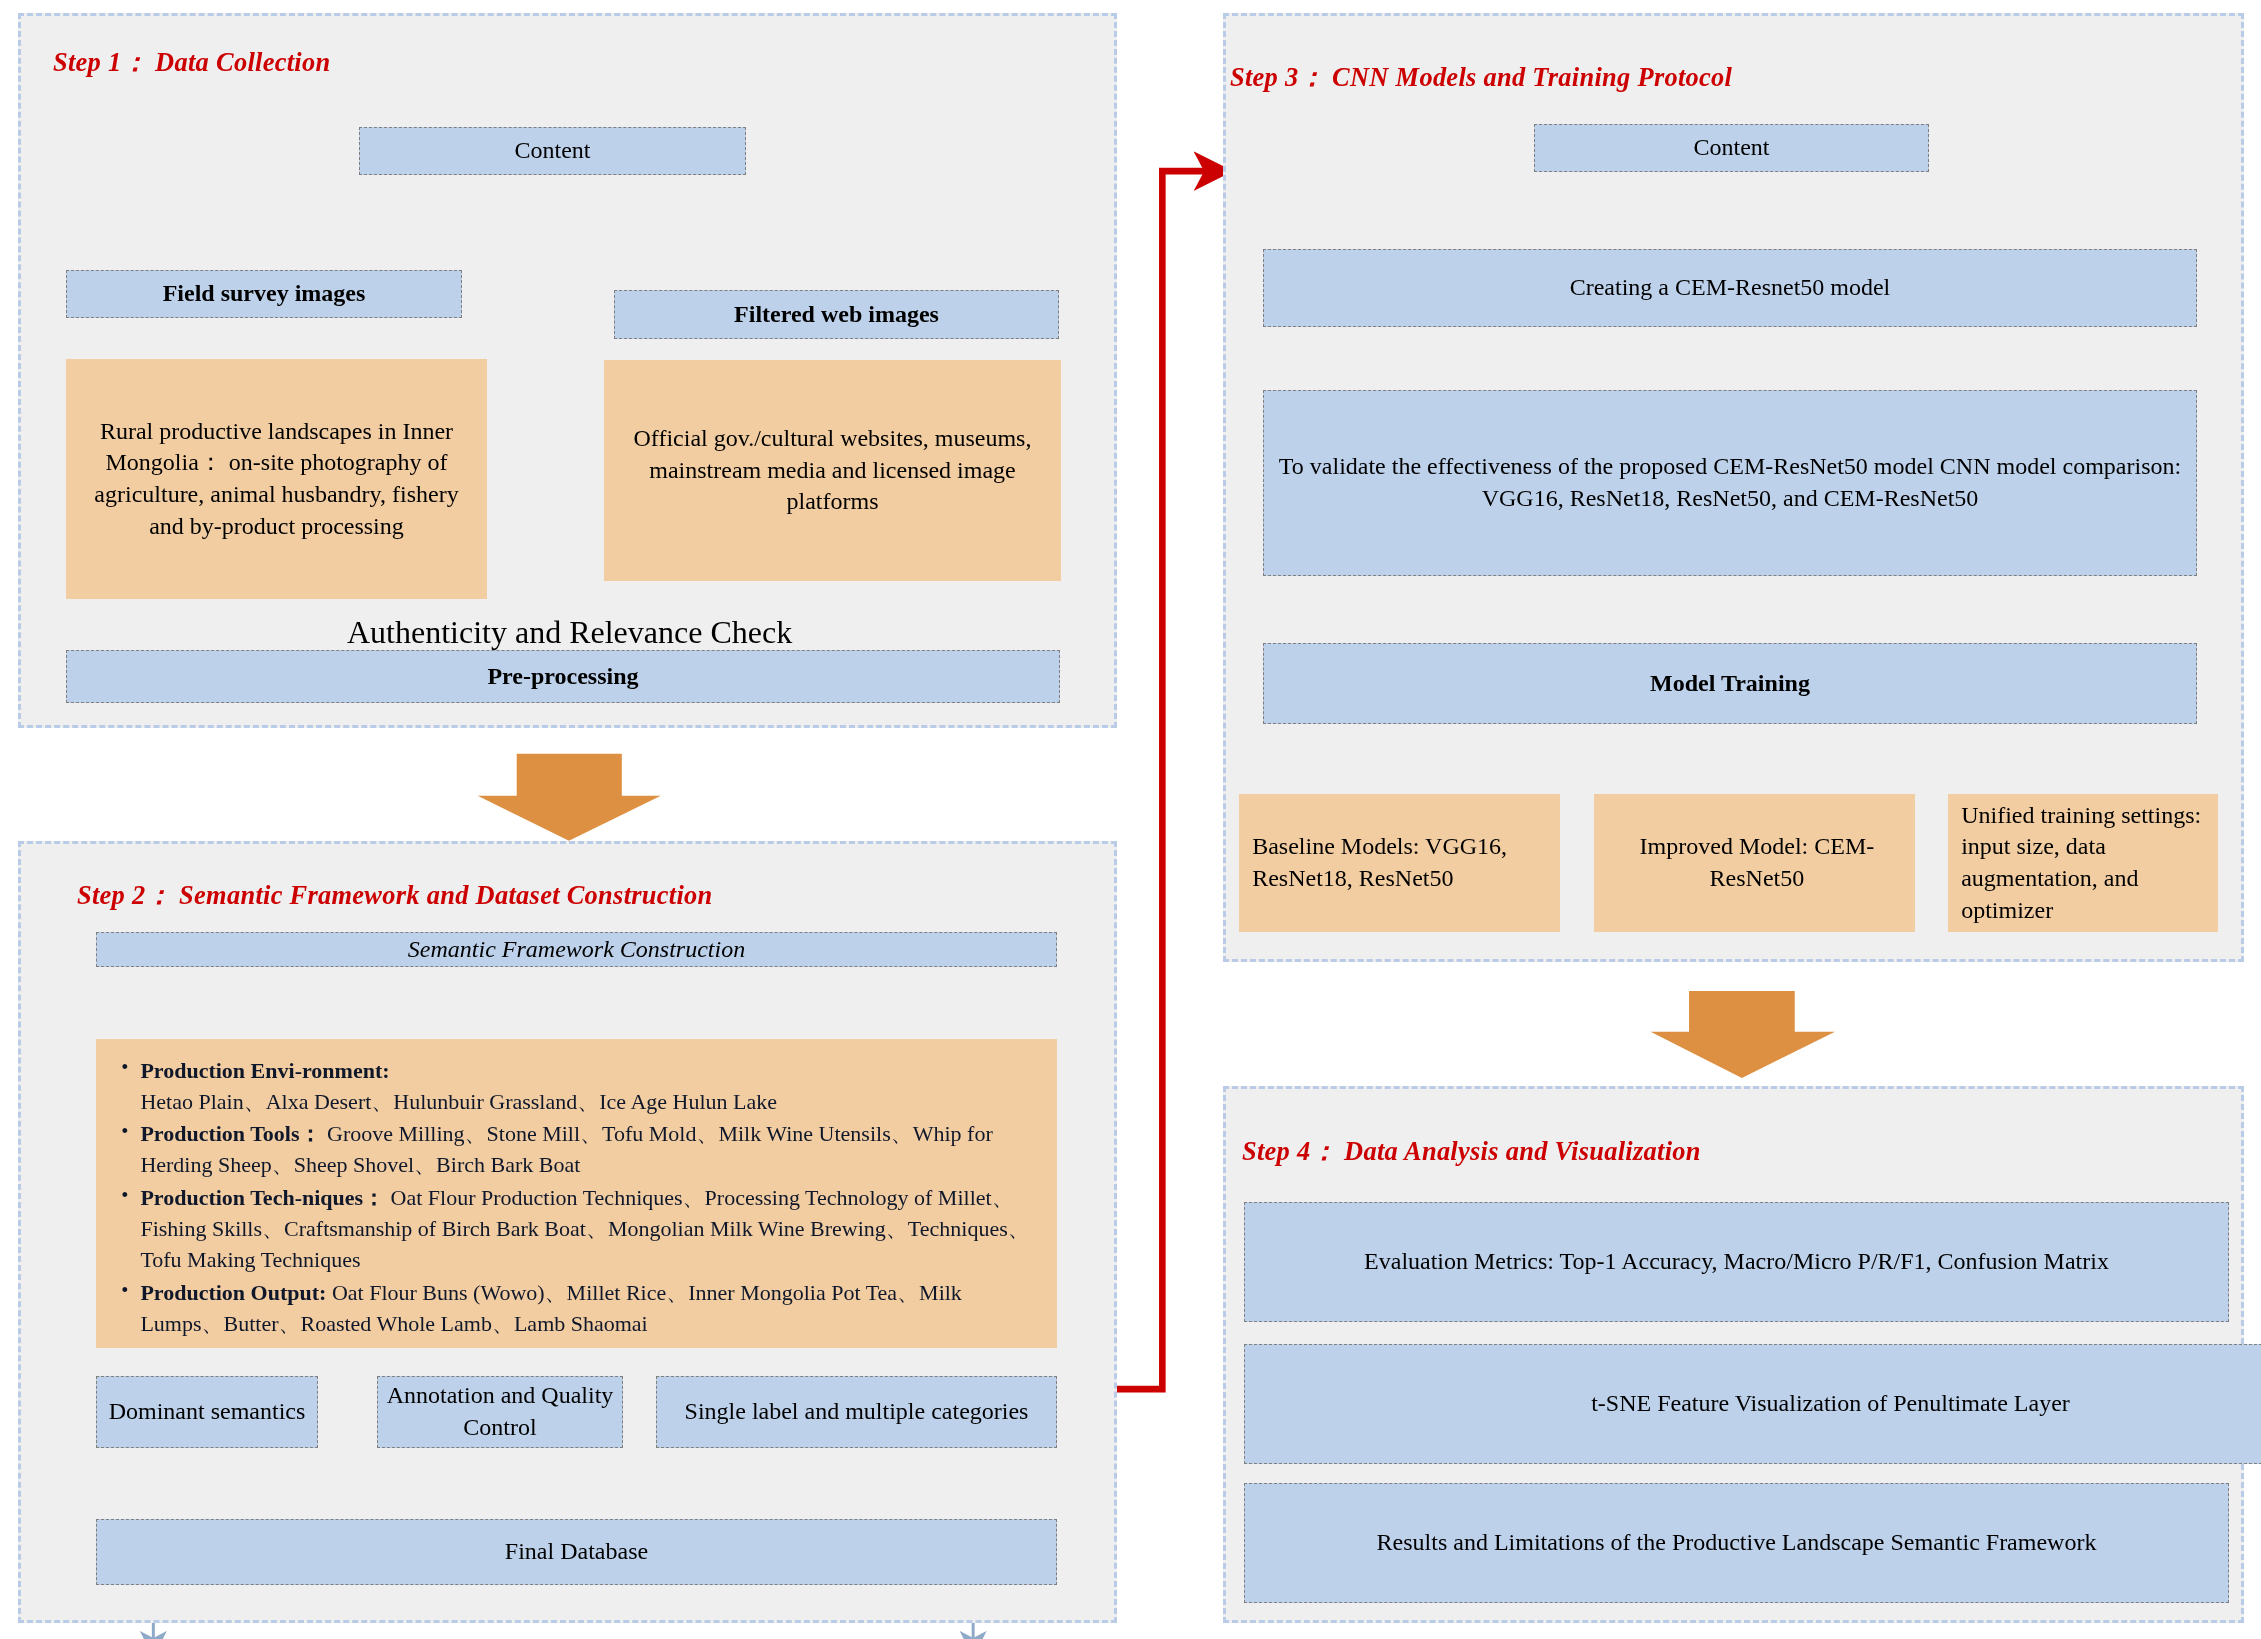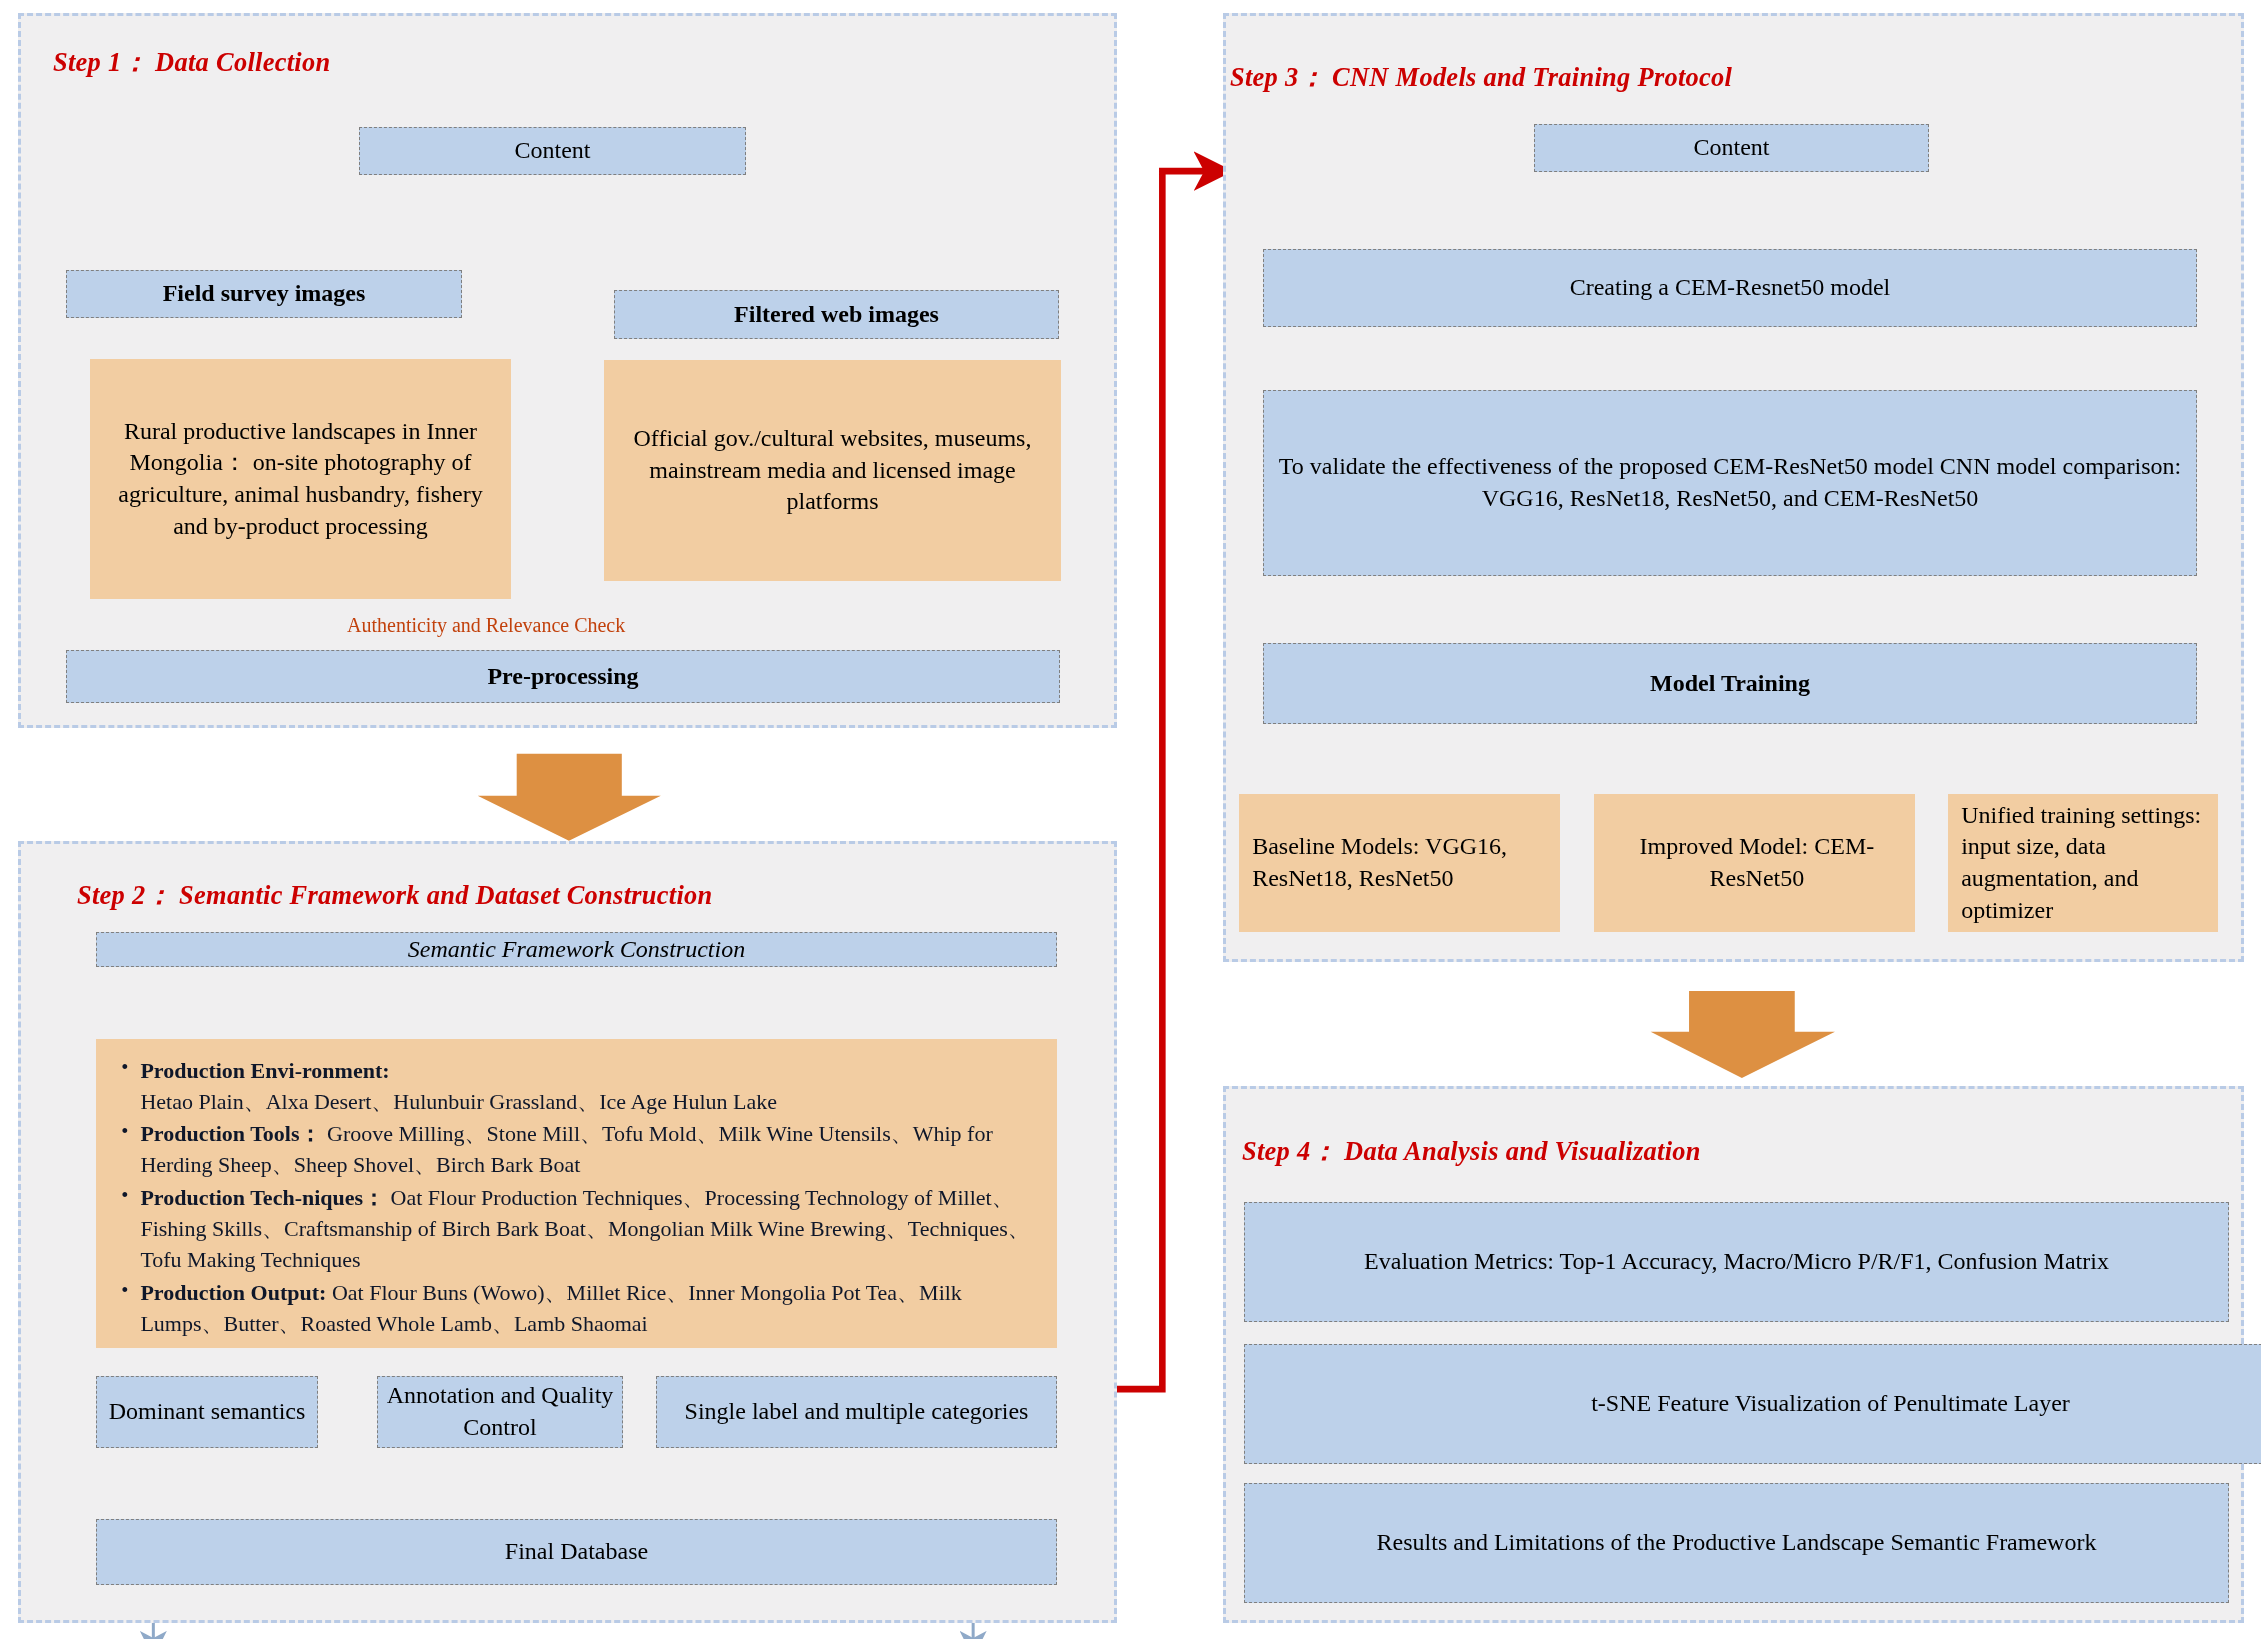--- a/index.html
+++ b/index.html
@@ -41,22 +41,22 @@
     background:#bdd1ea;
     border:1.8px dashed #7f7f7f;
   }
   .bold{font-weight:bold;}
   .orange{
     background:#f2cda2;
     border:none;
   }
   .plain{
     position:absolute;
-    font-size:20px;
-    color:#c2410c;
+    font-size:32px;
+    color:#000000;
     white-space:nowrap;
     text-align:center;
   }
   .bullets{
     position:absolute;
     background:#f2cda2;
     box-sizing:border-box;
     padding:15.6px 20.4px 14.4px 20.4px;
     font-size:22px;
     line-height:1.42;
@@ -155,21 +155,21 @@
   <div class="panel" style="left:18px;top:13.2px;width:1099px;height:715px;"></div>
 
   <div class="step-title" style="left:53px;top:25px;margin-top:20px;">Step 1： Data Collection</div>
 
   <div class="box blue" style="left:359px;top:127px;width:387px;height:48px;">Content</div>
 
   <div class="box blue bold" style="left:66px;top:270px;width:396px;height:48px;">Field survey images</div>
 
   <div class="box blue bold" style="left:614px;top:290px;width:445px;height:49px;">Filtered web images</div>
 
-  <div class="box orange" style="left:66px;top:359px;width:421px;height:240px;margin-left:24px;">Rural productive landscapes in Inner Mongolia：  on-site photography of agriculture, animal husbandry, fishery and by-product processing</div>
+  <div class="box orange" style="left:66px;top:359px;width:421px;height:240px;">Rural productive landscapes in Inner Mongolia：  on-site photography of agriculture, animal husbandry, fishery and by-product processing</div>
 
   <div class="box orange" style="left:604px;top:360px;width:457px;height:221px;">Official gov./cultural websites, museums, mainstream media and licensed image platforms</div>
 
   <div class="plain" style="left:347px;top:614px;">Authenticity and Relevance Check</div>
 
   <div class="box blue bold" style="left:66px;top:650px;width:994px;height:53px;">Pre-processing</div>
 
   <div class="panel" style="left:18px;top:841px;width:1099px;height:782px;"></div>
 
   <div class="step-title" style="left:77px;top:878px;">Step 2： Semantic Framework and Dataset Construction</div>

